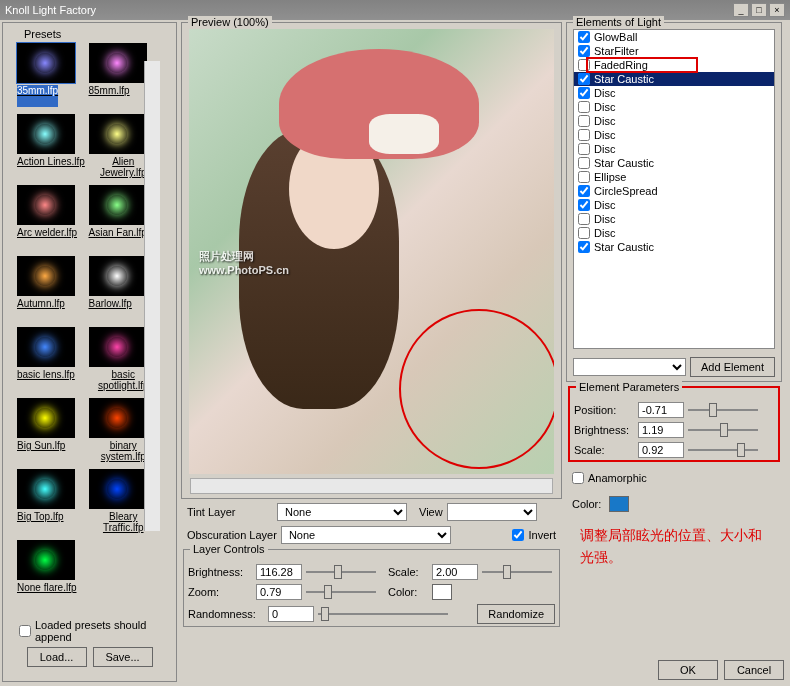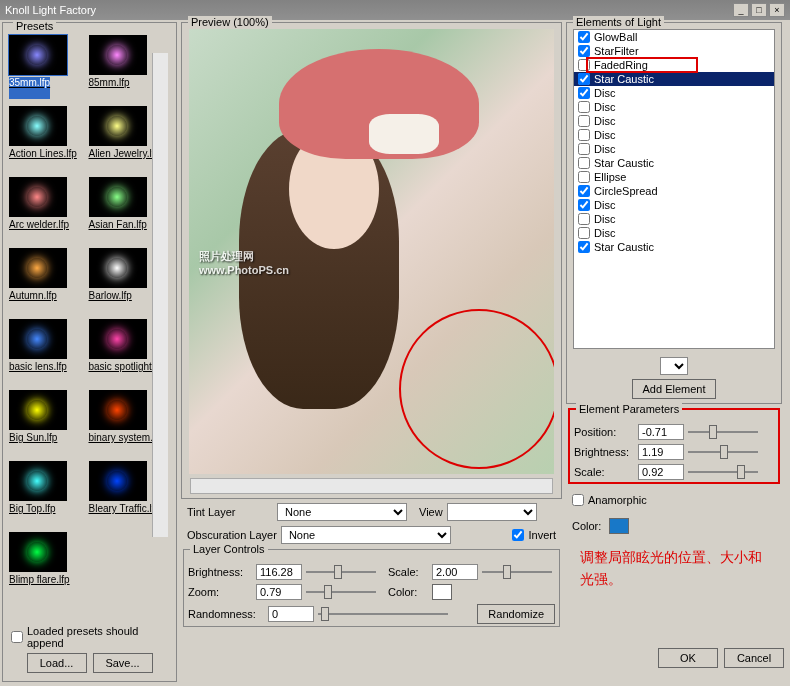--- a/index.html
+++ b/index.html
@@ -3,21 +3,21 @@
 <meta charset="utf-8">
 <style>
 * { box-sizing: border-box; margin: 0; padding: 0; font-family: "Microsoft Sans Serif", Arial, sans-serif; font-size: 11px; }
 body { background: #d4d0c8; width: 790px; height: 686px; overflow: hidden; }
 .titlebar { background: linear-gradient(#828282, #909090); color: #fff; padding: 3px 5px; display: flex; justify-content: space-between; align-items: center; height: 20px; }
 .titlebar-btns { display: flex; gap: 2px; }
 .titlebar-btn { width: 16px; height: 14px; background: #d4d0c8; border: 1px solid #888; display: flex; align-items: center; justify-content: center; font-size: 9px; cursor: pointer; color: #000; }
 .main { display: flex; height: 664px; }
 .panel { border: 1px solid #888; margin: 2px; background: #d4d0c8; display: flex; flex-direction: column; }
 .panel-title { position: relative; top: -7px; left: 6px; background: #d4d0c8; padding: 0 3px; width: fit-content; font-size: 11px; }
-.presets { width: 175px; padding: 4px; }
+.presets { width: 175px; padding: 12px; }
 .preset-grid { display: grid; grid-template-columns: 1fr 1fr; gap: 2px; overflow-y: auto; height: 570px; padding: 2px 6px 2px 2px; margin-top: -6px; }
 .preset-item { display: flex; flex-direction: column; align-items: flex-start; text-align: center; cursor: pointer; text-decoration: underline; }
 .preset-thumb { width: 58px; height: 40px; background: #000; margin-bottom: 2px; position: relative; overflow: hidden; }
 .preset-thumb.selected { outline: 1px solid #316ac5; }
 .preset-label { font-size: 10px; line-height: 11px; min-height: 22px; }
 .preset-label.selected { background: #316ac5; color: #fff; }
 .flare { position: absolute; border-radius: 50%; }
 .scrollbar-y { width: 16px; background: #e8e8e8; border-left: 1px solid #aaa; position: absolute; right: 4px; top: 14px; bottom: 80px; }
 .presets-wrap { position: relative; flex: 1; }
 .preset-footer { padding: 4px; }
@@ -49,31 +49,31 @@
 .val-input { width: 46px; }
 .slider { width: 70px; height: 16px; position: relative; }
 .slider-track { position: absolute; top: 7px; left: 0; right: 0; height: 2px; background: #888; }
 .slider-thumb { position: absolute; width: 8px; height: 14px; background: #d4d0c8; border: 1px solid #666; top: 1px; }
 .color-swatch { width: 20px; height: 16px; border: 1px solid #666; background: #fff; }
 .right-col { width: 220px; display: flex; flex-direction: column; }
 .elem-list { background: #fff; border: 1px solid #888; height: 320px; margin: -6px 6px 4px; overflow-y: auto; }
 .elem-item { display: flex; align-items: center; padding: 1px 4px; gap: 4px; cursor: pointer; }
 .elem-item.selected { background: #0a246a; color: #fff; }
 .elem-item input { width: 12px; height: 12px; }
-.add-row { display: flex; gap: 4px; padding: 4px 6px; align-items: center; flex-direction: column; }
+.add-row { display: flex; gap: 4px; padding: 4px 6px; align-items: center; }
 .add-row select { flex: 1; }
 .add-row .btn { min-width: 80px; }
 .params-panel { margin: 2px 4px; border: 2px solid #d00; }
 .param-row { display: flex; align-items: center; gap: 4px; padding: 2px 4px; }
 .param-label { width: 60px; }
 .param-slider { width: 70px; }
 .anamorphic-row { padding: 4px 8px; }
 .color-row { padding: 4px 8px; display: flex; align-items: center; gap: 8px; }
 .annotation-text { color: #d00; font-size: 14px; padding: 8px 16px; line-height: 1.6; }
-.bottom-btns { position: absolute; bottom: 18px; right: 6px; display: flex; gap: 6px; }
+.bottom-btns { position: absolute; bottom: 6px; right: 6px; display: flex; gap: 6px; }
 .red-box { position: absolute; border: 2px solid #d00; top: 57px; left: 586px; width: 112px; height: 16px; z-index: 5; }
 </style>
 </head>
 <body>
 
 <div class="titlebar">
   <span>Knoll Light Factory</span>
   <div class="titlebar-btns">
     <div class="titlebar-btn">_</div>
     <div class="titlebar-btn">□</div>
@@ -168,21 +168,21 @@
           <div class="preset-item">
             <div class="preset-thumb ">
               <div class="flare" style="width:20px;height:20px;left:18px;top:10px;background:radial-gradient(#04f,transparent);box-shadow:0 0 10px #04f"></div>
             </div>
             <div class="preset-label ">Bleary Traffic.lfp</div>
           </div>
           <div class="preset-item">
             <div class="preset-thumb ">
               <div class="flare" style="width:20px;height:20px;left:18px;top:10px;background:radial-gradient(#0f4,transparent);box-shadow:0 0 10px #0f4"></div>
             </div>
-            <div class="preset-label ">Blimp flare.lfp</div>
+            <div class="preset-label ">None flare.lfp</div>
           </div>
         </div>
       <div class="scrollbar-y"></div>
     </div>
     <div class="preset-footer">
       <label class="chk">
         <input type="checkbox" style="">
         <span>Loaded presets should append</span>
       </label>
       <div class="btn-row">

